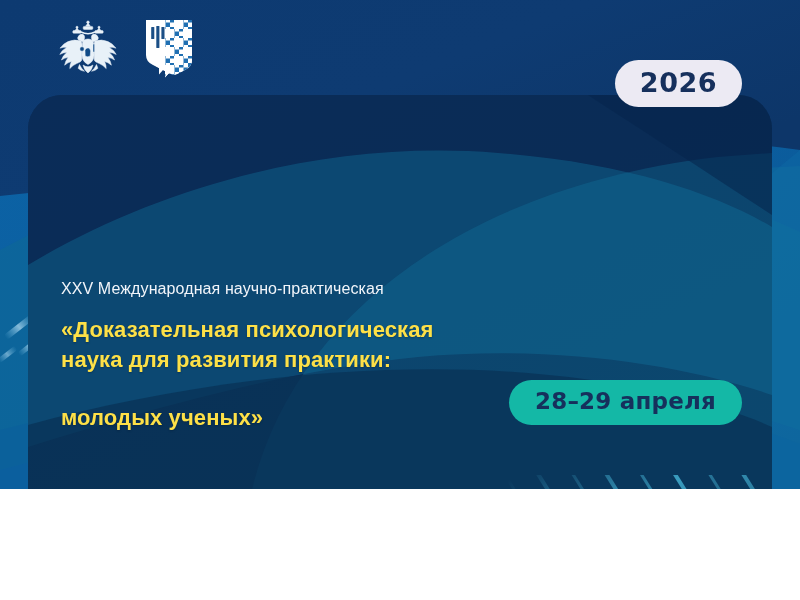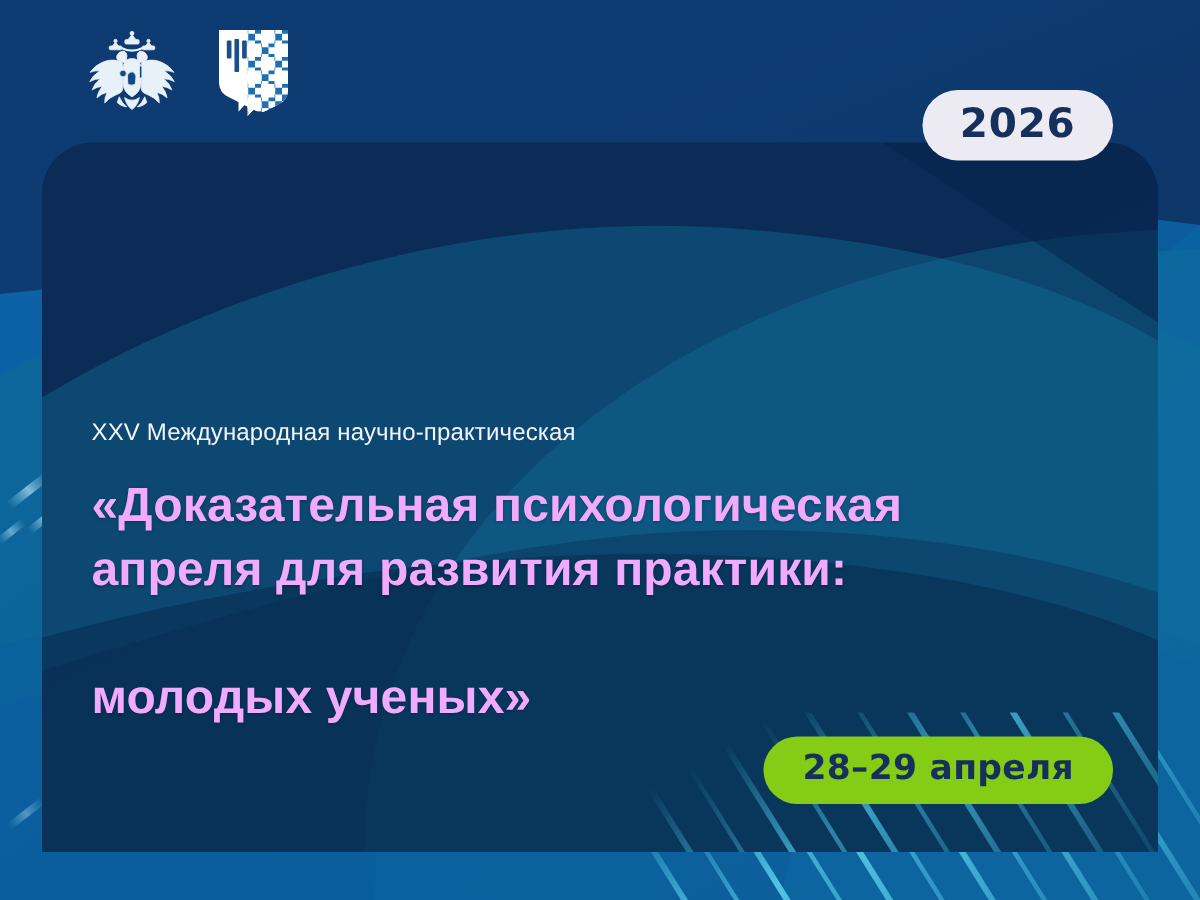--- a/index.html
+++ b/index.html
@@ -8,21 +8,21 @@
     padding: 0;
     background: #ffffff;
   }
   body {
     font-family: "Liberation Sans", "DejaVu Sans", sans-serif;
   }
 
   #poster {
     position: relative;
     width: 800px;
-    height: 600px;
+    height: 489px;
     overflow: hidden;
     background: #0b5fa0;
   }
 
   
   .bg-svg {
     position: absolute;
     inset: 0;
     width: 800px;
     height: 600px;
@@ -90,37 +90,37 @@
   #subtitle {
     color: #f2f5fa;
     font-size: 16px;
     line-height: 1.33;
     font-weight: 400;
     letter-spacing: 0.1px;
     margin: 0 0 16px 0;
     max-width: 600px;
   }
   #main-title {
-    color: #f0abfc;
-    font-size: 32px;
+    color: #fde047;
+    font-size: 22px;
     line-height: 1.33;
     font-weight: 700;
     letter-spacing: 0.1px;
     margin: 0;
     max-width: 650px;
     text-shadow: 0 1px 2px rgba(4, 22, 46, 0.35);
   }
 
   
   #date-badge {
     position: absolute;
     right: 58px;
     bottom: 64px;
     z-index: 45;
-    background: #84cc16;
+    background: #14b8a6;
     color: #16305c;
     border-radius: 999px;
     padding: 10px 26px 12px;
     font-size: 23px;
     font-weight: 700;
     line-height: 1;
     letter-spacing: 0.2px;
     font-family: "DejaVu Sans", "Liberation Sans", sans-serif;
     white-space: nowrap;
     margin-top: 44px;
@@ -346,21 +346,21 @@
 
   <div id="year-badge">2026</div>
 
   <div id="text-block">
     <div id="subtitle">
       <span>XXV Международная научно-практическая</span><br>
     </div>
 
     <h1 id="main-title">
       <span>«Доказательная психологическая</span><br>
-      <span>апреля для развития практики:</span><br>
+      <span>наука для развития практики:</span><br>
       <br>
       <span>молодых ученых»</span>
     </h1>
   </div>
 
   <div id="date-badge">28–29 апреля</div>
 
 </div>
 
 </body></html>

